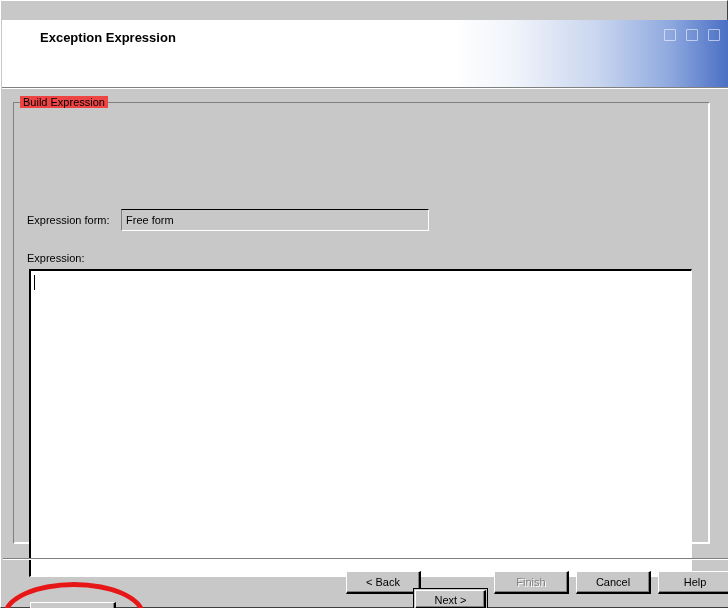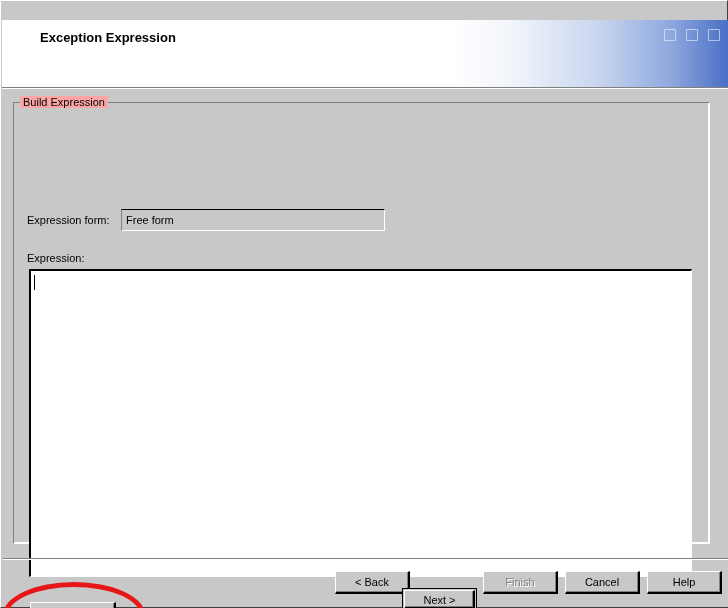--- a/index.html
+++ b/index.html
@@ -144,40 +144,40 @@
     box-sizing: border-box;
     border: 1px solid #ffffff;
     border-left-color: transparent;
     border-top-color: transparent;
     pointer-events: none;
   }
   #groupbox-legend {
     position: absolute;
     left: 18px;
     top: 7px;
-    background: #fca5a5;
+    background: #ef4444;
     padding: 0 3px;
     font-size: 11px;
     color: #000000;
     z-index: 2;
   }
 
   
   #exprtype-label {
     position: absolute;
     left: 25px;
     top: 125px;
     font-size: 11px;
     color: #000000;
   }
   #exprtype-field {
     position: absolute;
     left: 119px;
     top: 120px;
-    width: 264px;
+    width: 308px;
     height: 22px;
     box-sizing: border-box;
     background: #c8c8c8;
     border-top: 1px solid #000000;
     border-left: 1px solid #808080;
     border-right: 1px solid #ffffff;
     border-bottom: 1px solid #ffffff;
     display: flex;
     align-items: center;
     cursor: default;
@@ -264,21 +264,21 @@
     width: 726px;
     height: 2px;
     border-top: 1px solid #808080;
     border-bottom: 1px solid #ffffff;
     box-sizing: border-box;
   }
 
   
   #footer-buttons {
     position: absolute;
-    left: 0;
+    left: 11px;
     top: 482px;
     width: 650px;
     height: 30px;
   }
   .wiz-button {
     position: absolute;
     top: 0;
     width: 75px;
     height: 23px;
     box-sizing: border-box;

